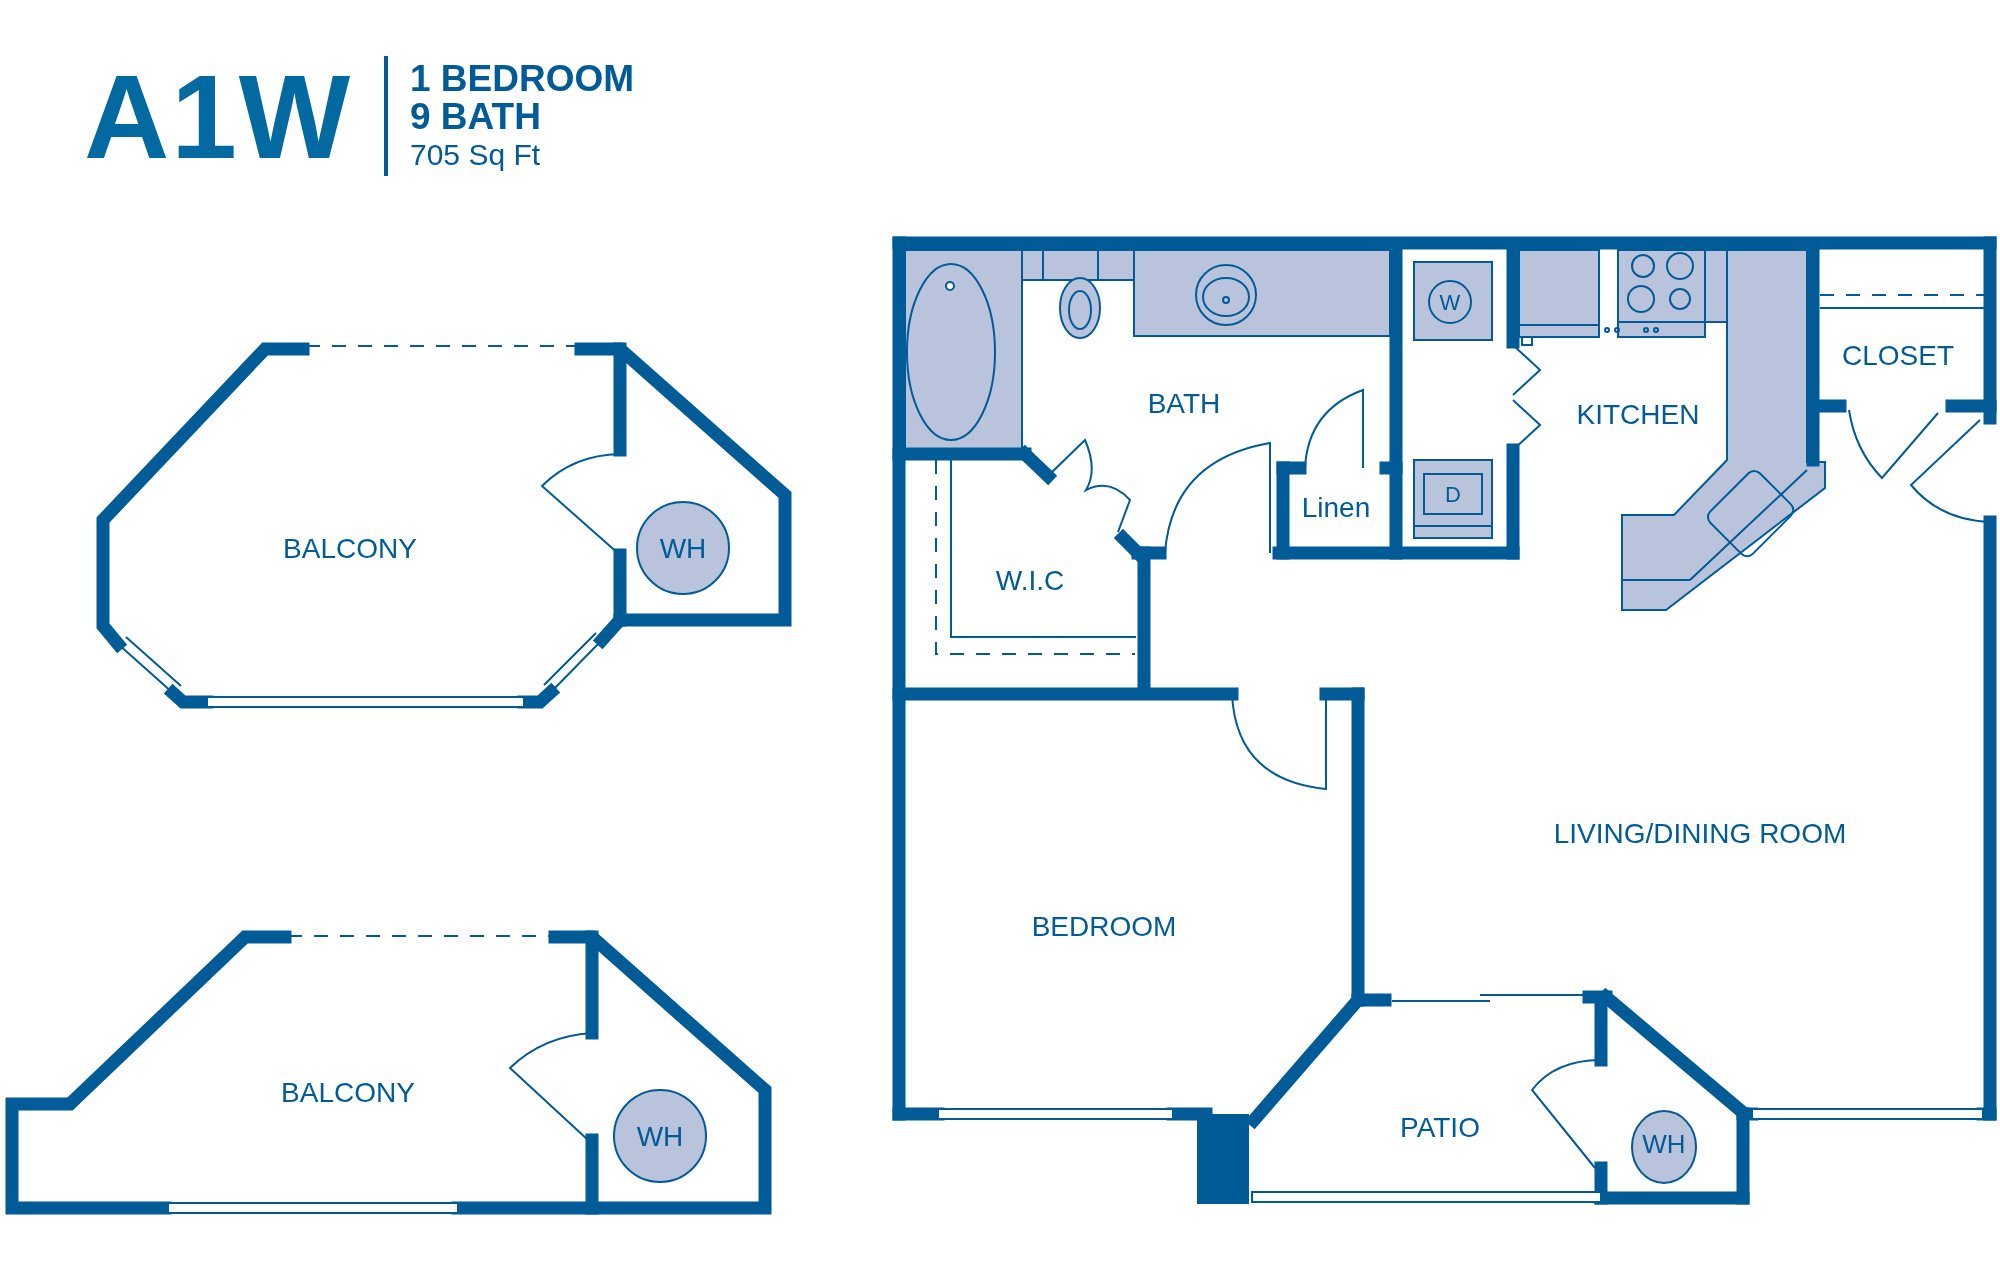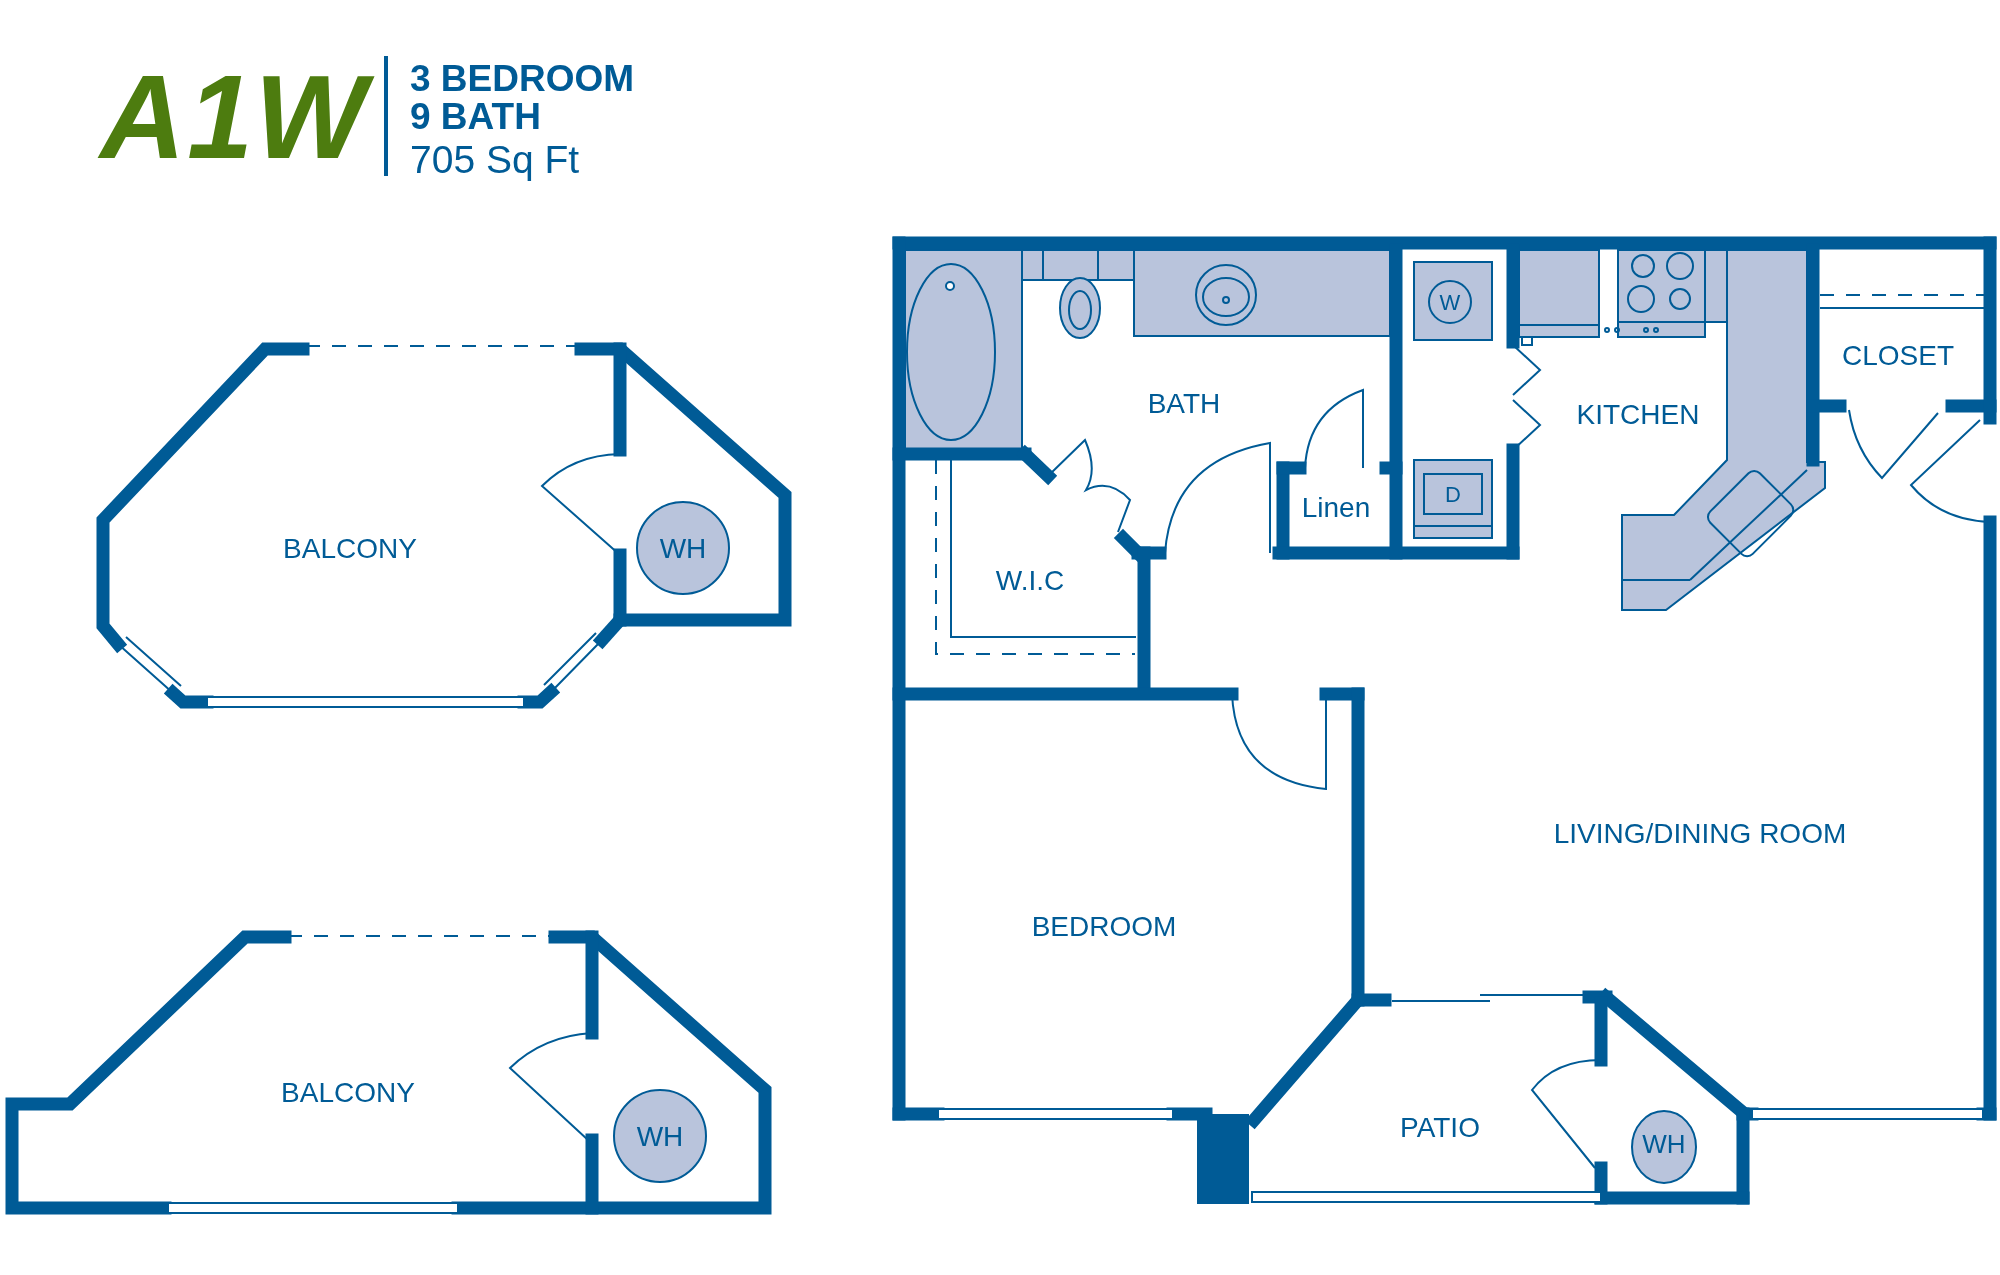--- a/index.html
+++ b/index.html
@@ -1,32 +1,32 @@
 <!DOCTYPE html>
 <html><head>
 <meta charset="utf-8">
 <style>
   html,body{margin:0;padding:0;background:#ffffff;}
   body{width:2000px;height:1275px;position:relative;overflow:hidden;font-family:"Liberation Sans",sans-serif;color:#005b96;}
   .hdr{position:absolute;left:0;top:0;width:900px;height:190px;}
-  .code{position:absolute;left:100px;top:58px;font-family:"Liberation Sans",sans-serif;font-weight:700;font-size:118px;line-height:1;letter-spacing:2px;color:#4d7c0f;font-style:italic;}
+  .code{position:absolute;left:84px;top:58px;font-family:"Liberation Sans",sans-serif;font-weight:700;font-size:118px;line-height:1;letter-spacing:2px;color:#0369a1;}
   .vbar{position:absolute;left:384px;top:56px;width:4px;height:120px;background:#005b96;}
   .sub{position:absolute;left:410px;font-family:"Liberation Sans",sans-serif;color:#005b96;line-height:1;}
   .sub.b{font-weight:700;font-size:37px;}
-  .sub.r{font-weight:400;font-size:39px;}
+  .sub.r{font-weight:400;font-size:30px;}
   svg{position:absolute;left:0;top:0;}
   .lbl{font-family:"Liberation Sans",sans-serif;fill:#005b96;}
 </style>
 </head>
 <body>
 
 <div class="hdr">
   <div class="code">A1W</div>
   <div class="vbar"></div>
-  <div class="sub b" style="top:60px">3 BEDROOM</div>
+  <div class="sub b" style="top:60px">1 BEDROOM</div>
   <div class="sub b" style="top:98px">9 BATH</div>
   <div class="sub r" style="top:140px">705 Sq Ft</div>
 </div>
 
 <svg width="2000" height="1275" viewBox="0 0 2000 1275">
   <defs></defs>
 
   <g>
 
     <g fill="#b9c4dc" stroke="#005b96" stroke-width="2">

